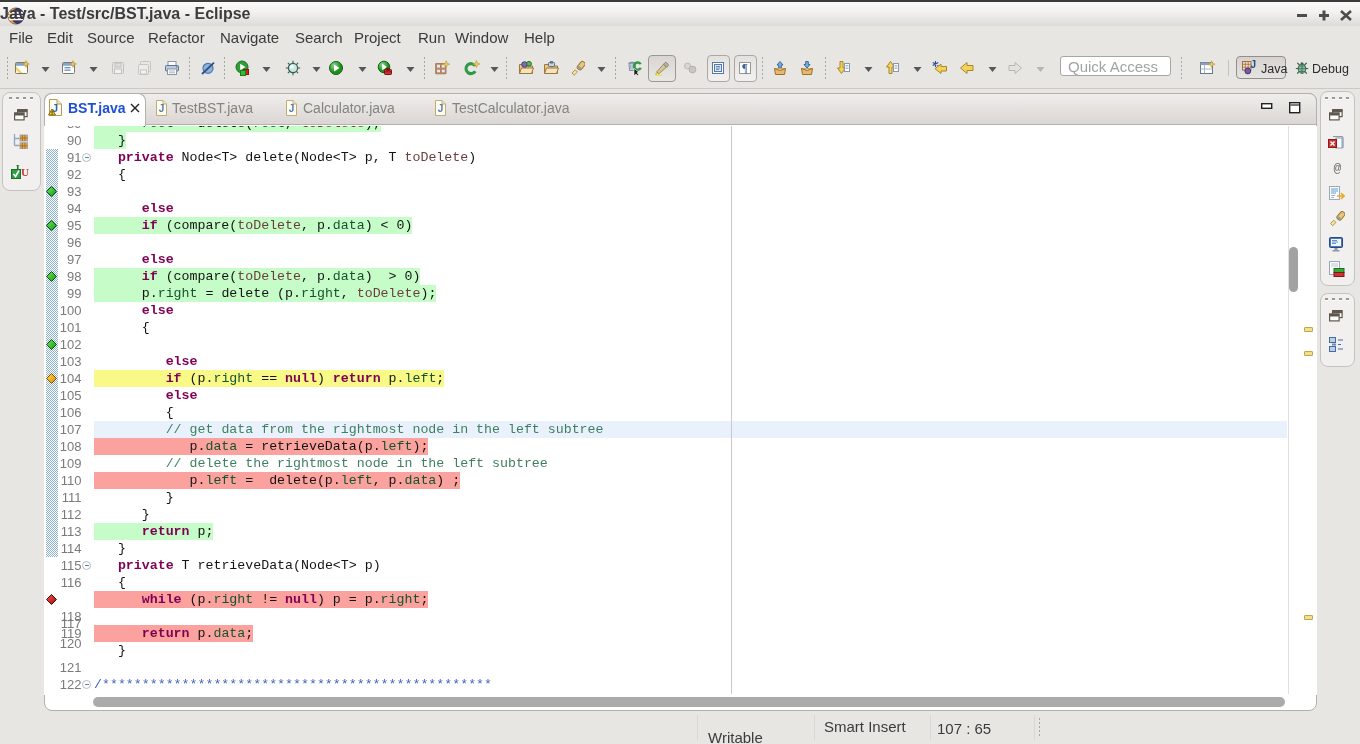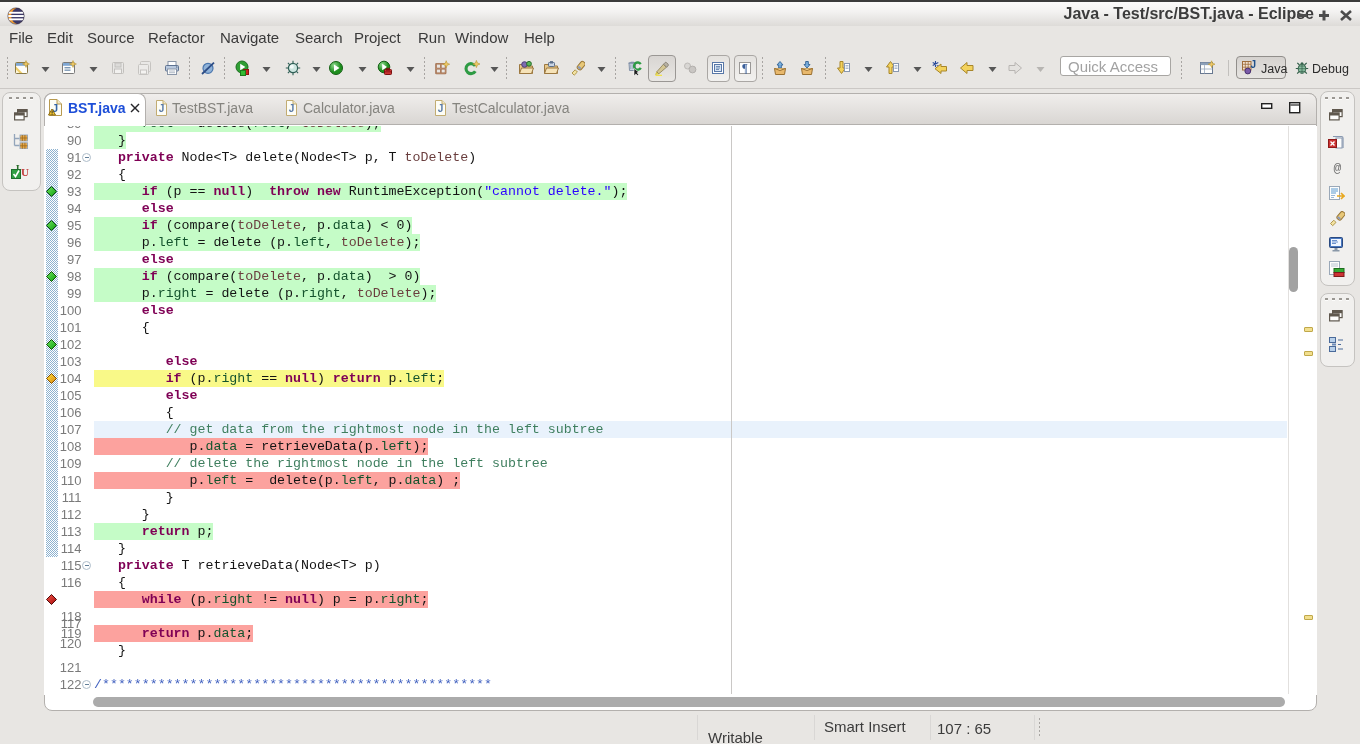--- a/index.html
+++ b/index.html
@@ -1,18 +1,18 @@
 <!DOCTYPE html>
 <html><head><meta charset="utf-8"><style>
 * { margin:0; padding:0; box-sizing:border-box; }
 svg { display:block; }
 body { width:1360px; height:744px; overflow:hidden; font-family:"Liberation Sans",sans-serif; background:#e8e6e3; position:relative; }
 #page { position:absolute; inset:0; }
 .titlebar { position:absolute; left:0; top:0; width:1360px; height:26px; background:linear-gradient(#fbfafa,#f3f2f1 40%,#dddbd8); border-top:2px solid #3c3c3c; }
-.title { position:absolute; top:3px; left:0; width:1314px; text-align:right; font-size:16px; font-weight:bold; color:#3c3c3c; }
+.title { position:absolute; top:3px; left:0; width:1314px; text-align:left; font-size:16px; font-weight:bold; color:#3c3c3c; }
 .menubar { position:absolute; left:0; top:26px; width:1360px; height:24px; font-size:15px; color:#3a3a3a; }
 .edcontainer { position:absolute; left:44px; top:93px; width:1273px; height:618px; background:#fff; border:1px solid #b3b0ad; border-radius:8px; }
 .tabstrip { position:absolute; left:44px; top:93px; width:1273px; height:32px; background:linear-gradient(#f0eeec,#d9d6d3); border:1px solid #b3b0ad; border-bottom:1px solid #b3b0ad; border-radius:8px 8px 0 0; }
 .activetab { position:absolute; left:44px; top:93px; width:102px; height:33px; background:#fff; border:1px solid #b3b0ad; border-bottom:none; border-radius:8px 8px 0 0; }
 .editor { position:absolute; left:44px; top:126px; width:1273px; height:569px; background:#fff; overflow:hidden; }
 .gutterpat { position:absolute; left:2px; top:23.1px; width:12px; height:407.8px;
   background-color:#fff;
   background-image:repeating-conic-gradient(#8db2d0 0% 25%, #ffffff 0% 50%);
   background-size:2px 2px; }
 .num { position:absolute; left:10px; width:27.5px; text-align:right; font-size:13px; line-height:17px; color:#7a7a7a; }
@@ -465,38 +465,36 @@
         <svg width="11" height="11">
           <defs>
             <linearGradient id="dg93" x1="0" y1="0" x2="1" y2="1">
               <stop offset="0" stop-color="#70e560"></stop>
               <stop offset="1" stop-color="#0b9e0b"></stop>
             </linearGradient>
           </defs>
           <polygon points="5.5,0.5 10.5,5.5 5.5,10.5 0.5,5.5" fill="url(#dg93)" stroke="#0d4a0d" stroke-width="1"></polygon>
         </svg>
       </div>
-<div class="cl" style="top:56.9px"><span class="hl hg"><span class="d">      </span><span class="k">if</span><span class="d"> (p == </span><span class="k">null</span><span class="d">)  </span><span class="k">throw</span><span class="d"> </span><span class="k">new</span><span class="d"> RuntimeException(</span><span class="s">"cannot delete."</span><span class="d">);</span></span></div>
 <div class="num" style="top:73.9px">94</div>
 <div class="cl" style="top:73.9px"><span class="hl"><span class="d">      </span><span class="k">else</span></span></div>
 <div class="num" style="top:90.9px">95</div>
 <div style="position:absolute;left:2px;top:93.9px">
         <svg width="11" height="11">
           <defs>
             <linearGradient id="dg95" x1="0" y1="0" x2="1" y2="1">
               <stop offset="0" stop-color="#70e560"></stop>
               <stop offset="1" stop-color="#0b9e0b"></stop>
             </linearGradient>
           </defs>
           <polygon points="5.5,0.5 10.5,5.5 5.5,10.5 0.5,5.5" fill="url(#dg95)" stroke="#0d4a0d" stroke-width="1"></polygon>
         </svg>
       </div>
 <div class="cl" style="top:90.9px"><span class="hl hg"><span class="d">      </span><span class="k">if</span><span class="d"> (compare(</span><span class="p">toDelete</span><span class="d">, p.</span><span class="f">data</span><span class="d">) &lt; 0)</span></span></div>
 <div class="num" style="top:107.9px">96</div>
-<div class="cl" style="top:107.9px"><span class="hl hg"><span class="d">      p.</span><span class="f">left</span><span class="d"> = delete (p.</span><span class="f">left</span><span class="d">, </span><span class="p">toDelete</span><span class="d">);</span></span></div>
 <div class="num" style="top:124.9px">97</div>
 <div class="cl" style="top:124.9px"><span class="hl"><span class="d">      </span><span class="k">else</span></span></div>
 <div class="num" style="top:141.9px">98</div>
 <div style="position:absolute;left:2px;top:144.9px">
         <svg width="11" height="11">
           <defs>
             <linearGradient id="dg98" x1="0" y1="0" x2="1" y2="1">
               <stop offset="0" stop-color="#70e560"></stop>
               <stop offset="1" stop-color="#0b9e0b"></stop>
             </linearGradient>

